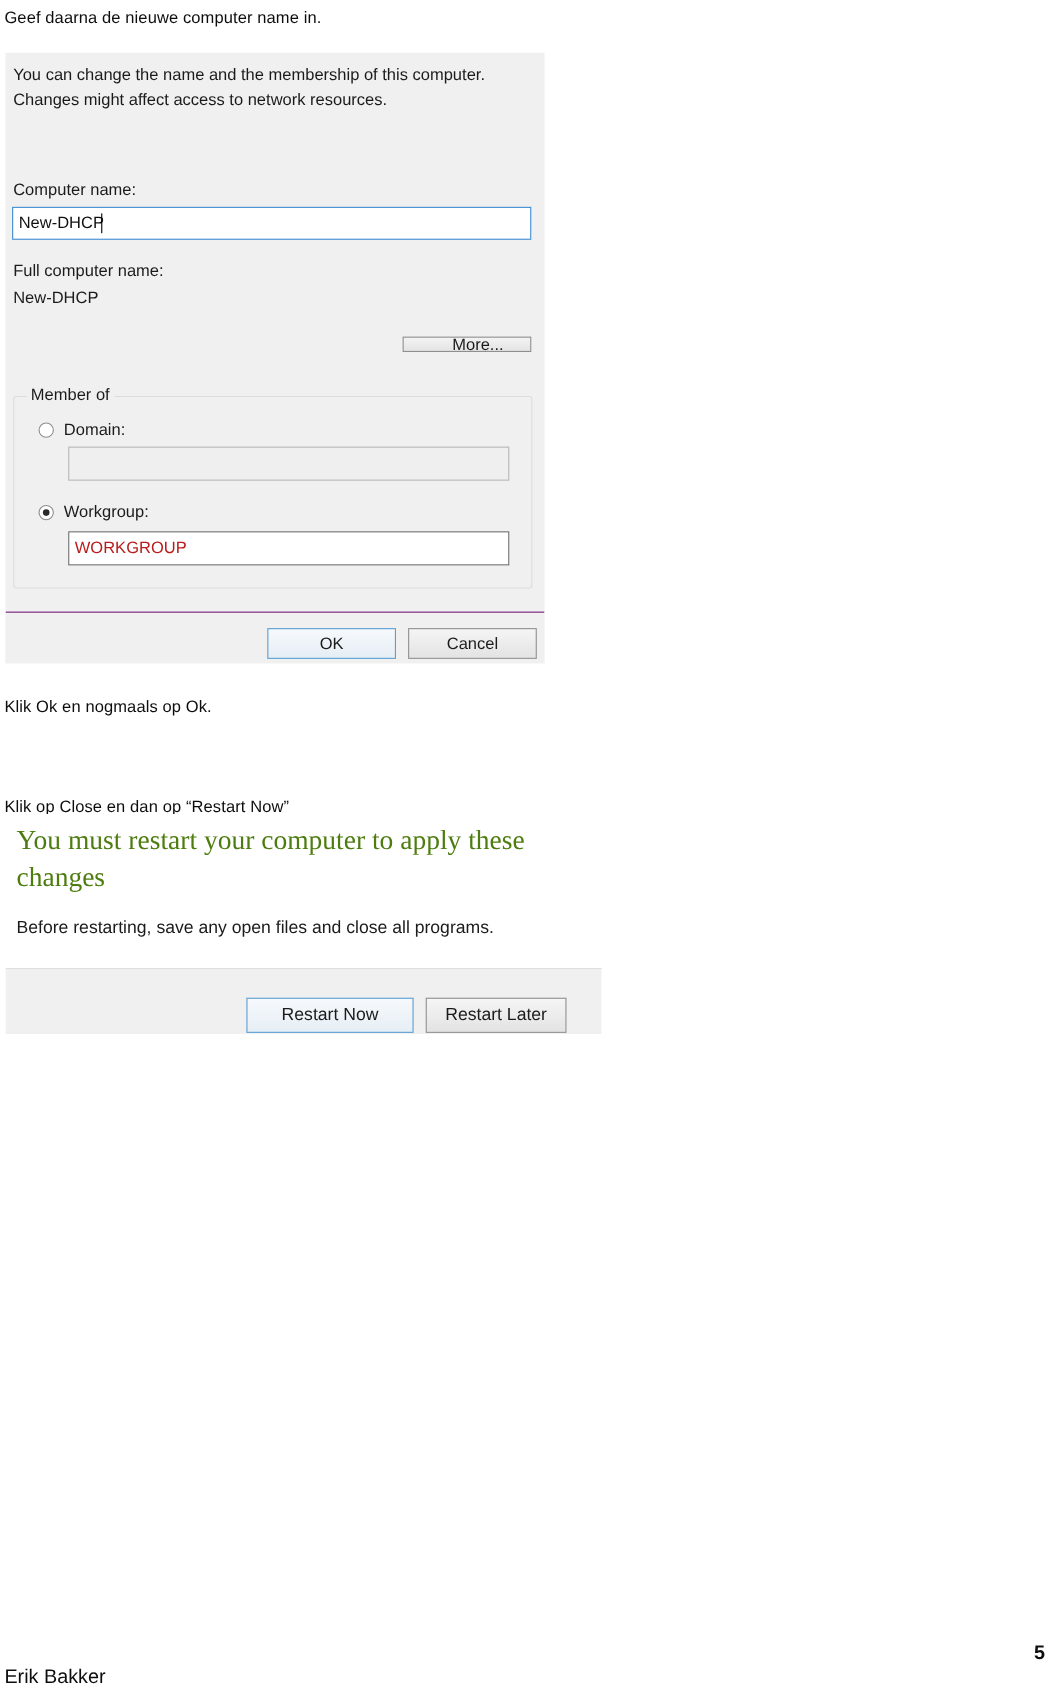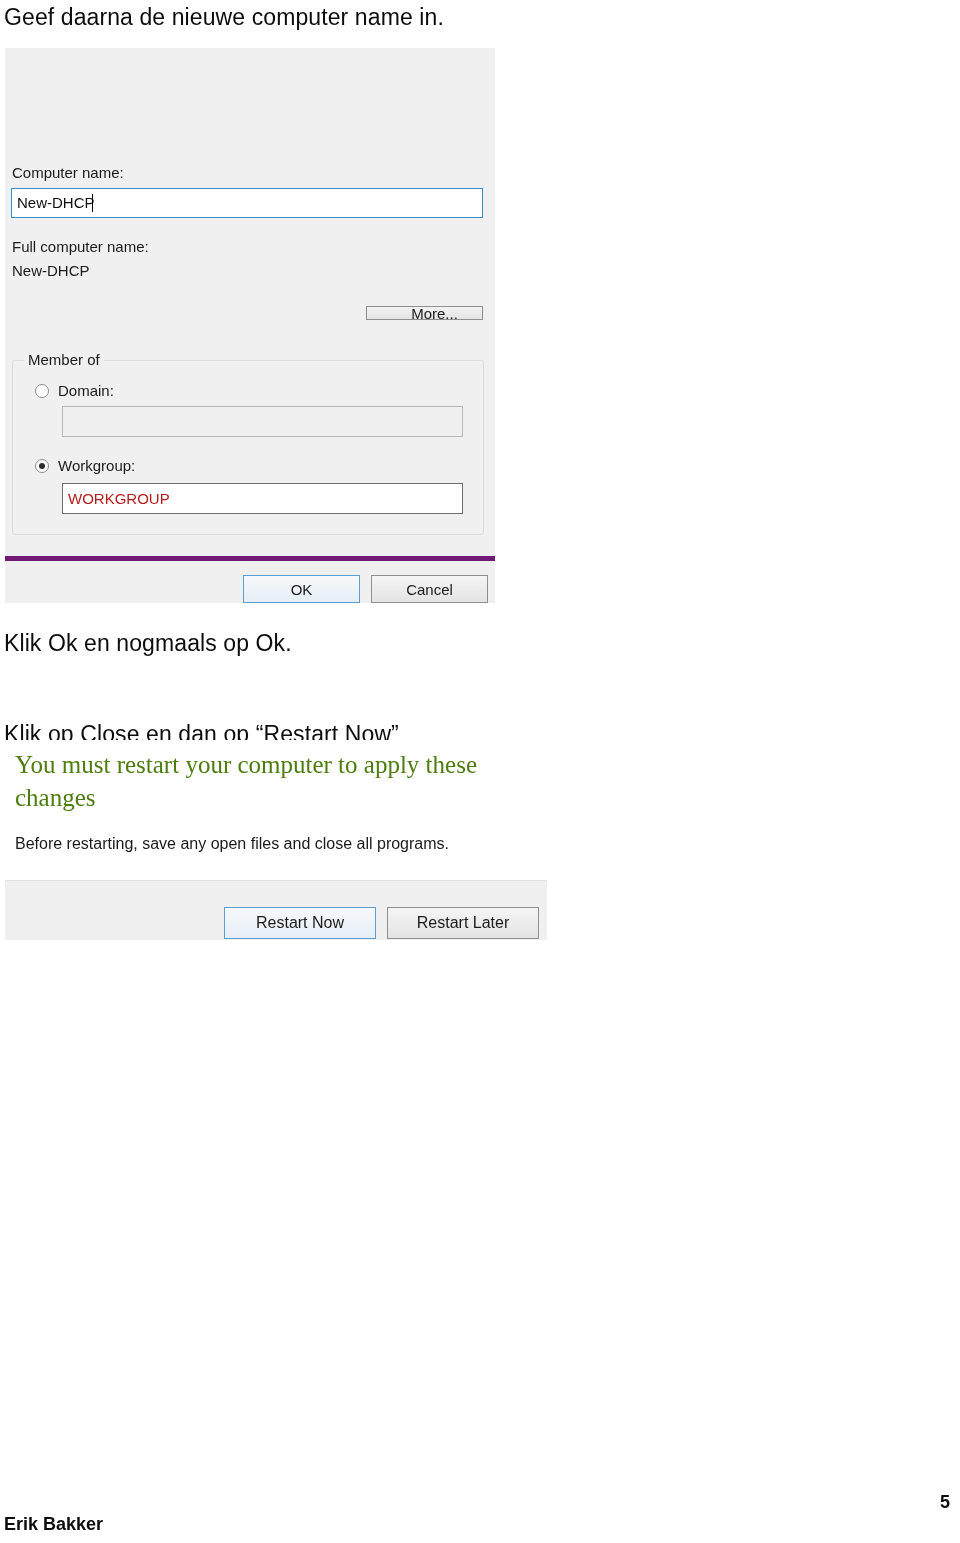--- a/index.html
+++ b/index.html
@@ -13,37 +13,37 @@
     position: relative;
     font-family: "Liberation Sans", sans-serif;
     color: #000000;
     overflow: hidden;
   }
 
   
   .doc-line {
     position: absolute;
     font-family: "Liberation Sans", sans-serif;
-    font-size: 23px;
+    font-size: 15px;
     line-height: 26px;
     color: #0d0d0d;
     white-space: nowrap;
     letter-spacing: 0.1px;
   }
   #intro-line  { left: 4px;  top: 4px; }
   #klik-ok     { left: 4px;  top: 630px; }
   #klik-close  { left: 4px;  top: 683px; margin-top: 38px; }
 
   
   #footer-author {
     position: absolute;
     left: 4px;
     top: 1514px;
     font-size: 18px;
-    font-weight: bold;
+    font-weight: normal;
     color: #0d0d0d;
     white-space: nowrap;
   }
   #footer-page {
     position: absolute;
     left: 940px;
     top: 1492px;
     font-size: 18px;
     font-weight: bold;
     color: #0d0d0d;
@@ -208,21 +208,21 @@
   }
 
   
   #sp-buttonbar {
     position: absolute;
     left: 0;
     top: 508px;
     width: 490px;
     height: 47px;
     background: #f0f0f0;
-    border-top: 5px solid #701a75;
+    border-top: 1px solid #701a75;
   }
   .win-btn {
     position: absolute;
     background: linear-gradient(#f5f5f5, #e3e3e3);
     border: 1px solid #8f8f8f;
     box-sizing: border-box;
     font-size: 15px;
     color: #1b1b1b;
     display: flex;
     align-items: center;
@@ -267,29 +267,30 @@
     position: absolute;
     left: 0;
     top: 140px;
     width: 542px;
     height: 60px;
     background: #f0f0f0;
     border-top: 1px solid #dfdfdf;
     text-align: center;
   }
   #rs-now-btn   { left: 219px; top: 26px; width: 152px; height: 32px; font-size: 16px; }
-  #rs-later-btn { left: 382px; top: 26px; width: 152px; height: 32px; font-size: 16px; }
+  #rs-later-btn { left: 382px; top: 26px; width: 128px; height: 32px; font-size: 16px; }
 </style>
 </head>
 <body>
 
 <div class="doc-line" id="intro-line">Geef daarna de nieuwe computer name in.</div>
 
 <div id="sysprops-shot">
 
+  <div class="sp-text" id="sp-desc">You can change the name and the membership of this computer. Changes might affect access to network resources.</div>
 
   <div class="sp-text" id="sp-cname-label">Computer name:</div>
 
   <div id="sp-cname-input">
     <span class="val">New-DHCP</span>
     <span class="caret"></span>
   </div>
 
   <div class="sp-text" id="sp-fullname-label">Full computer name:</div>
   <div class="sp-text" id="sp-fullname-value">New-DHCP</div>

